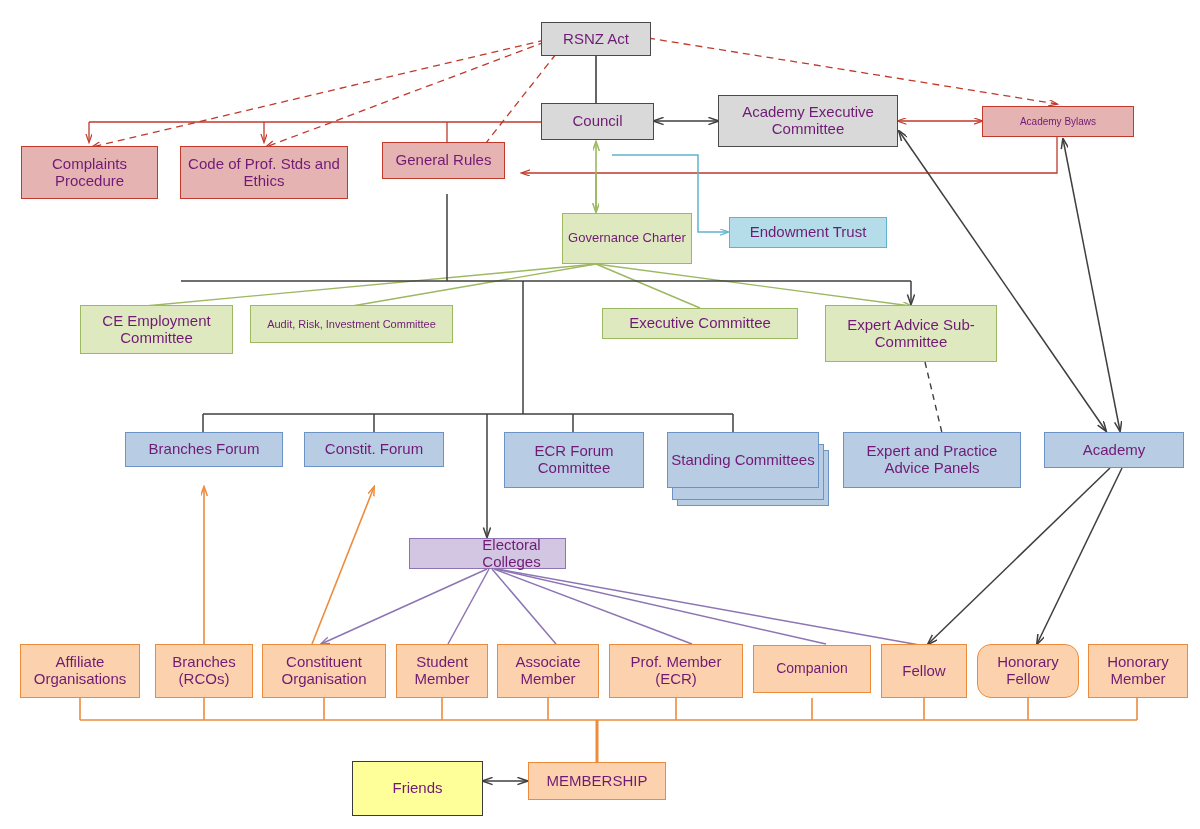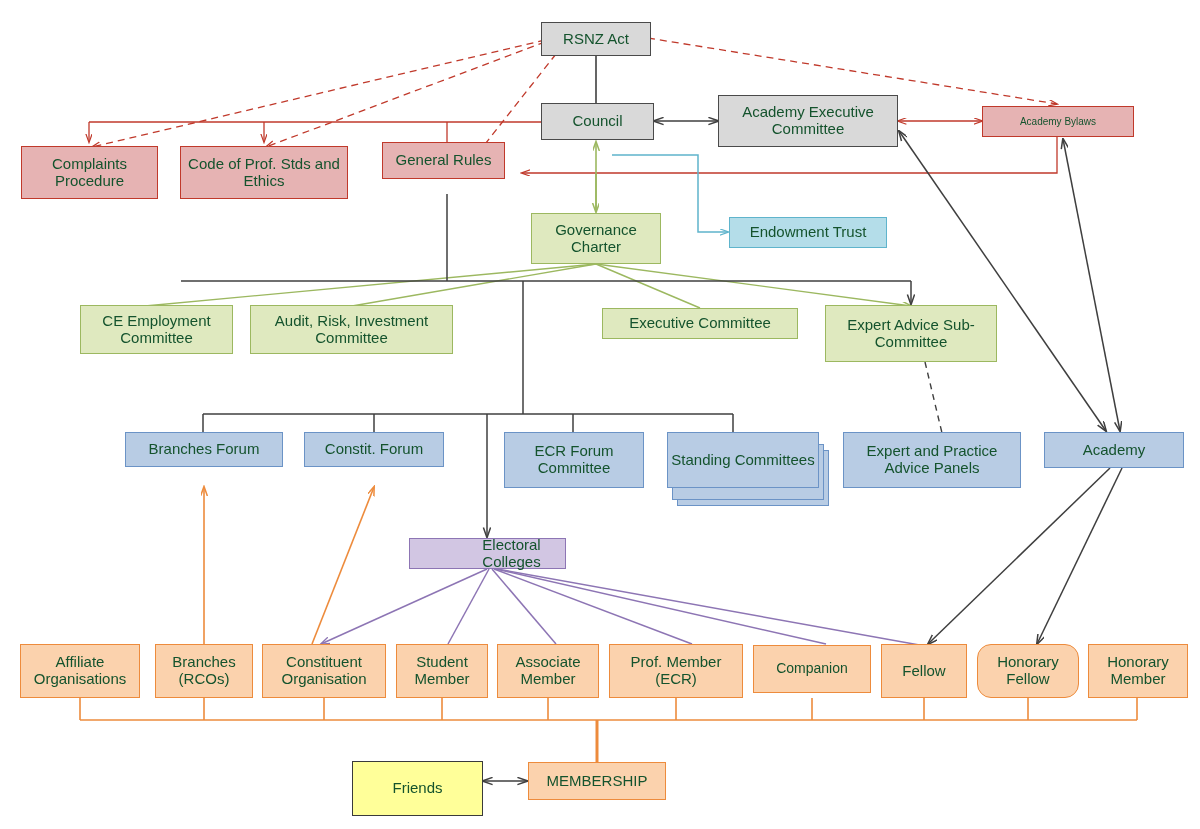--- a/index.html
+++ b/index.html
@@ -25,21 +25,21 @@
     pointer-events: none;
   }
   .node {
     position: absolute;
     box-sizing: border-box;
     display: flex;
     align-items: center;
     justify-content: center;
     text-align: center;
     line-height: 1.12;
-    color: #14532d;
+    color: #701a75;
     border-style: solid;
     border-width: 1px;
     z-index: 5;
   }
   .node .lbl { display: block; padding: 0 3px; }
 
   
   .grey   { background:#d9d9d9; border-color:#4a4a4a; border-width:1.4px; }
   .red    { background:#e6b3b3; border-color:#c0392b; }
   .green  { background:#dfe9bf; border-color:#9cb860; }
@@ -205,33 +205,33 @@
   </div>
 
   <div class="node red" style="left:180px; top:146px; width:168px; height:53px; font-size:15px;">
     <span class="lbl">Code of Prof. Stds and Ethics</span>
   </div>
 
   <div class="node red" style="left:382px; top:142px; width:123px; height:37px; font-size:15px;">
     <span class="lbl">General Rules</span>
   </div>
 
-  <div class="node green" style="left:531px; top:213px; width:130px; height:51px; font-size:15px;">
+  <div class="node green" style="left:562px; top:213px; width:130px; height:51px; font-size:13px;">
     <span class="lbl">Governance Charter</span>
   </div>
 
   <div class="node cyan" style="left:729px; top:217px; width:158px; height:31px; font-size:15px;">
     <span class="lbl">Endowment Trust</span>
   </div>
 
   <div class="node green" style="left:68px; top:305px; width:153px; height:49px; font-size:15px;margin-left:12px;">
     <span class="lbl">CE Employment Committee</span>
   </div>
 
-  <div class="node green" style="left:250px; top:305px; width:203px; height:49px; font-size:15px;">
+  <div class="node green" style="left:250px; top:305px; width:203px; height:38px; font-size:11px;">
     <span class="lbl">Audit, Risk, Investment Committee</span>
   </div>
 
   <div class="node green" style="left:602px; top:308px; width:196px; height:31px; font-size:15px;">
     <span class="lbl">Executive Committee</span>
   </div>
 
   <div class="node green" style="left:825px; top:305px; width:172px; height:57px; font-size:15px;">
     <span class="lbl">Expert Advice Sub-Committee</span>
   </div>

